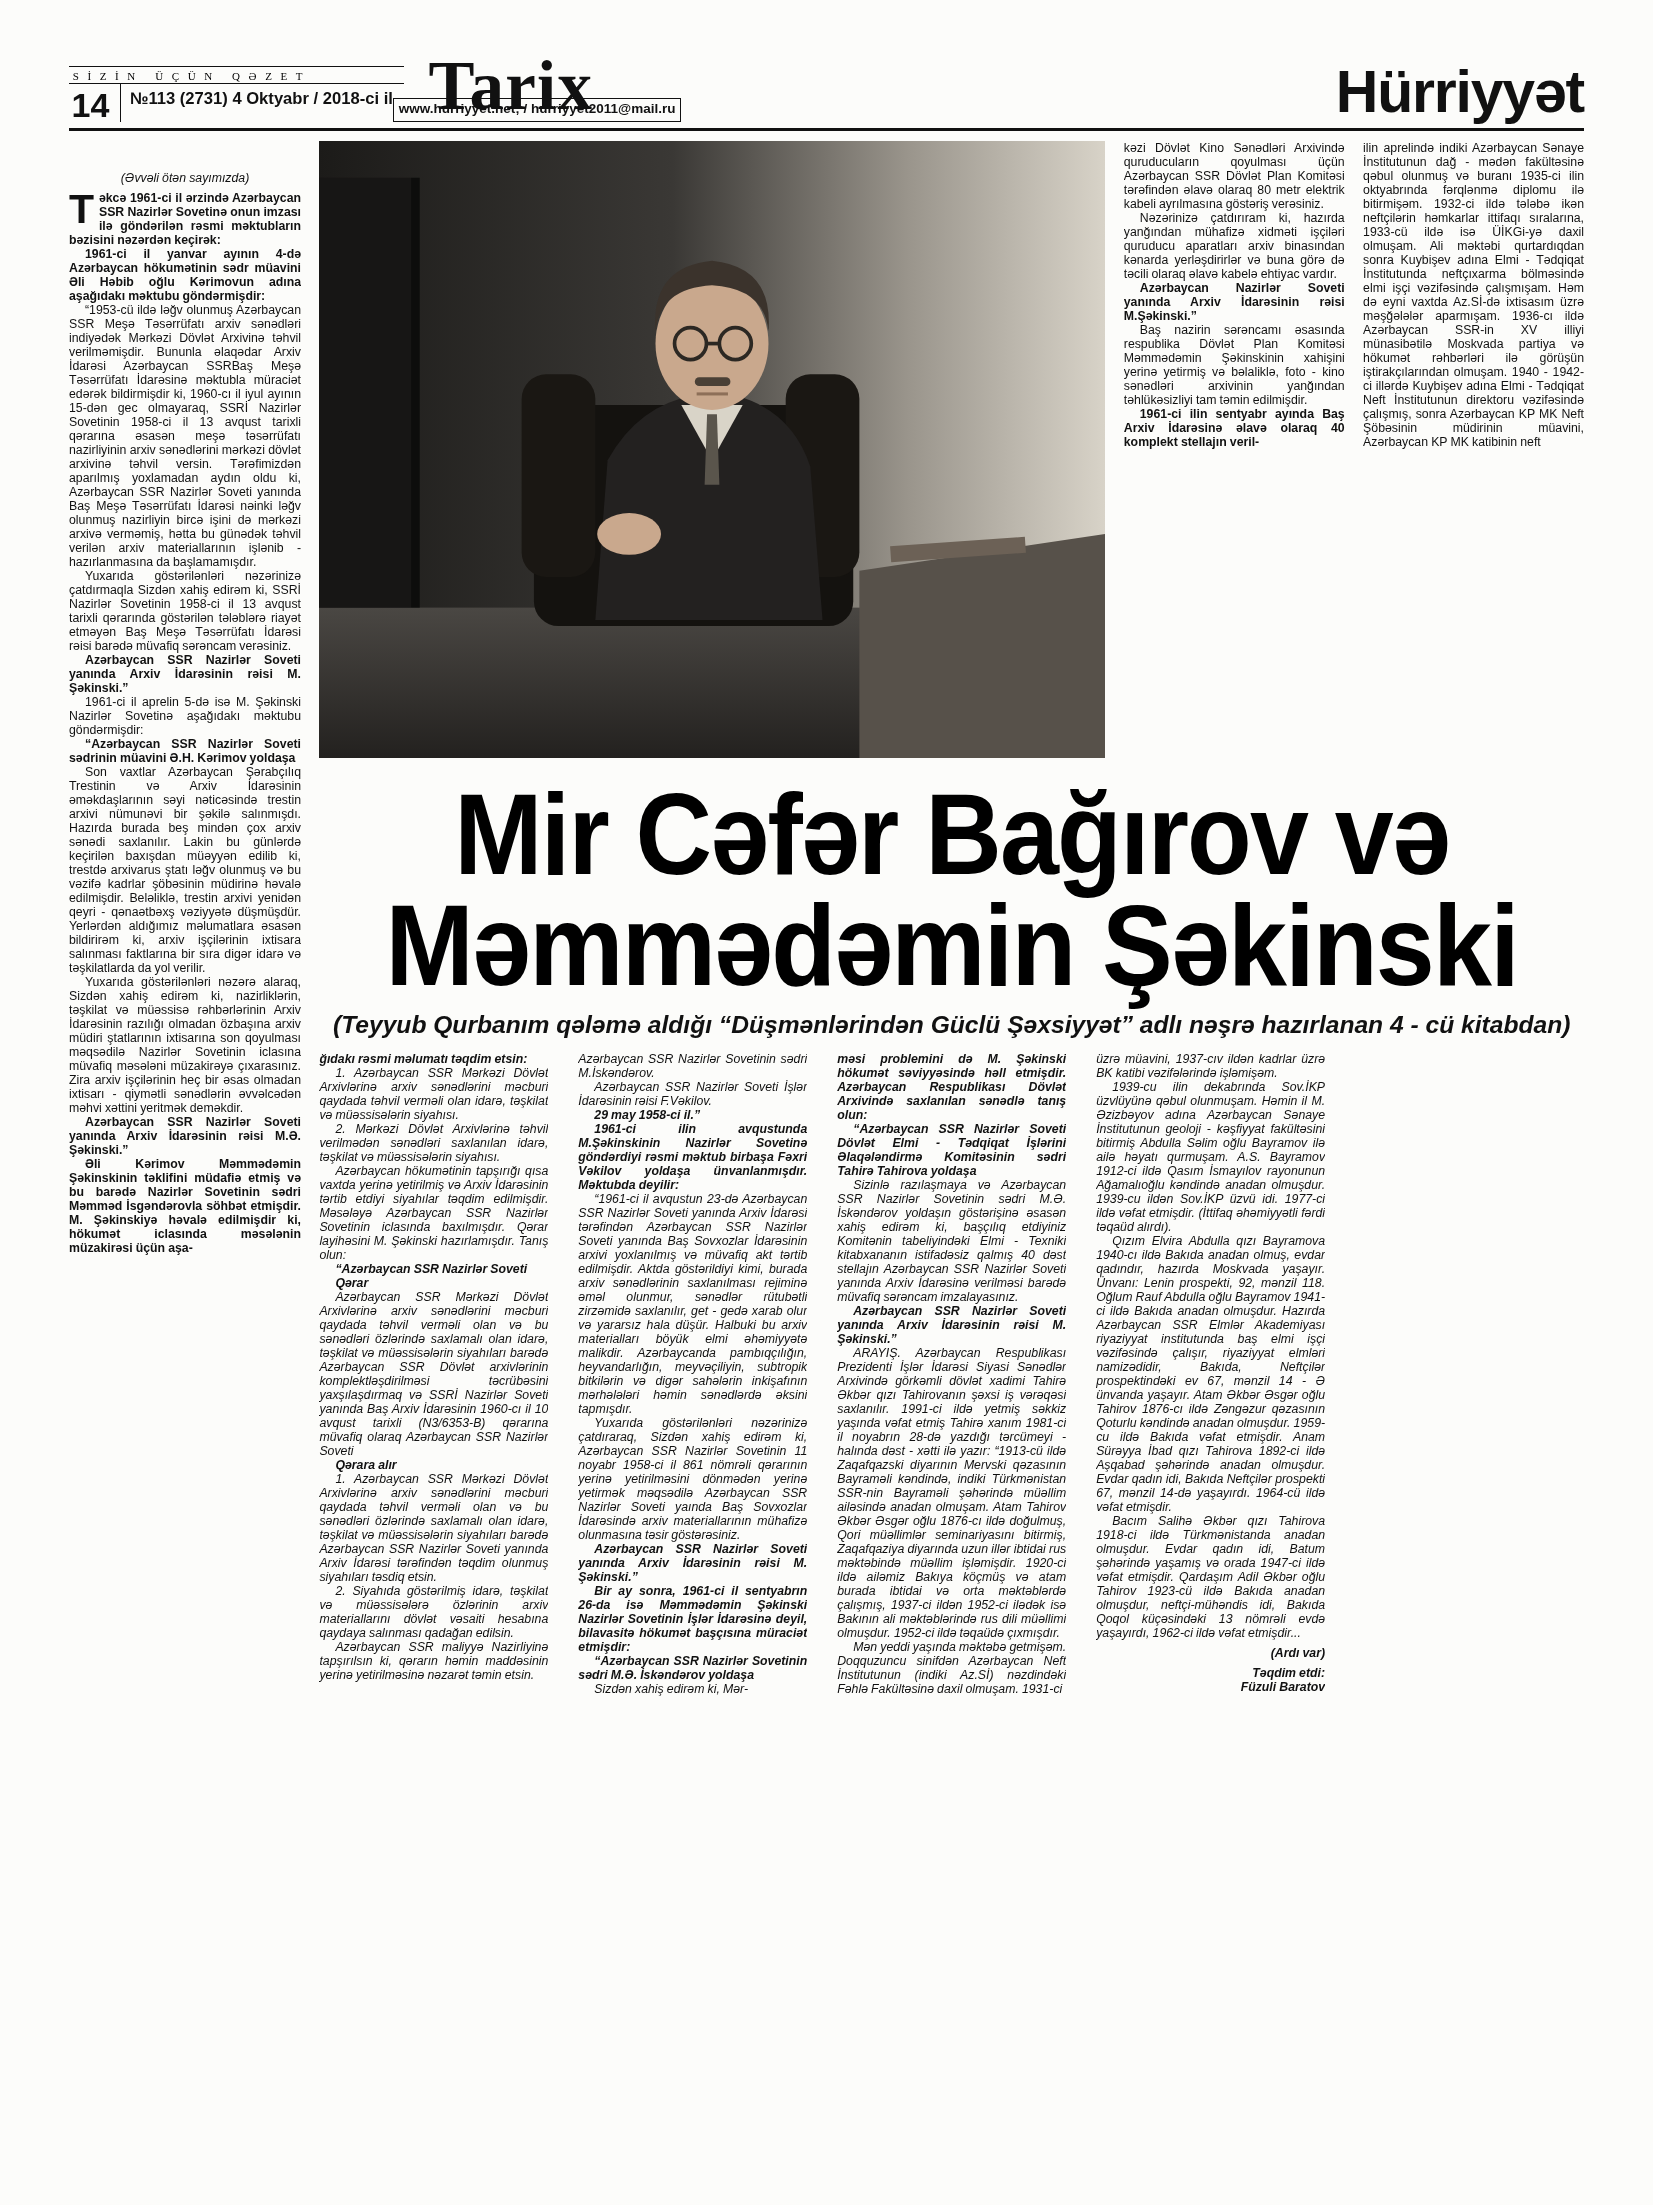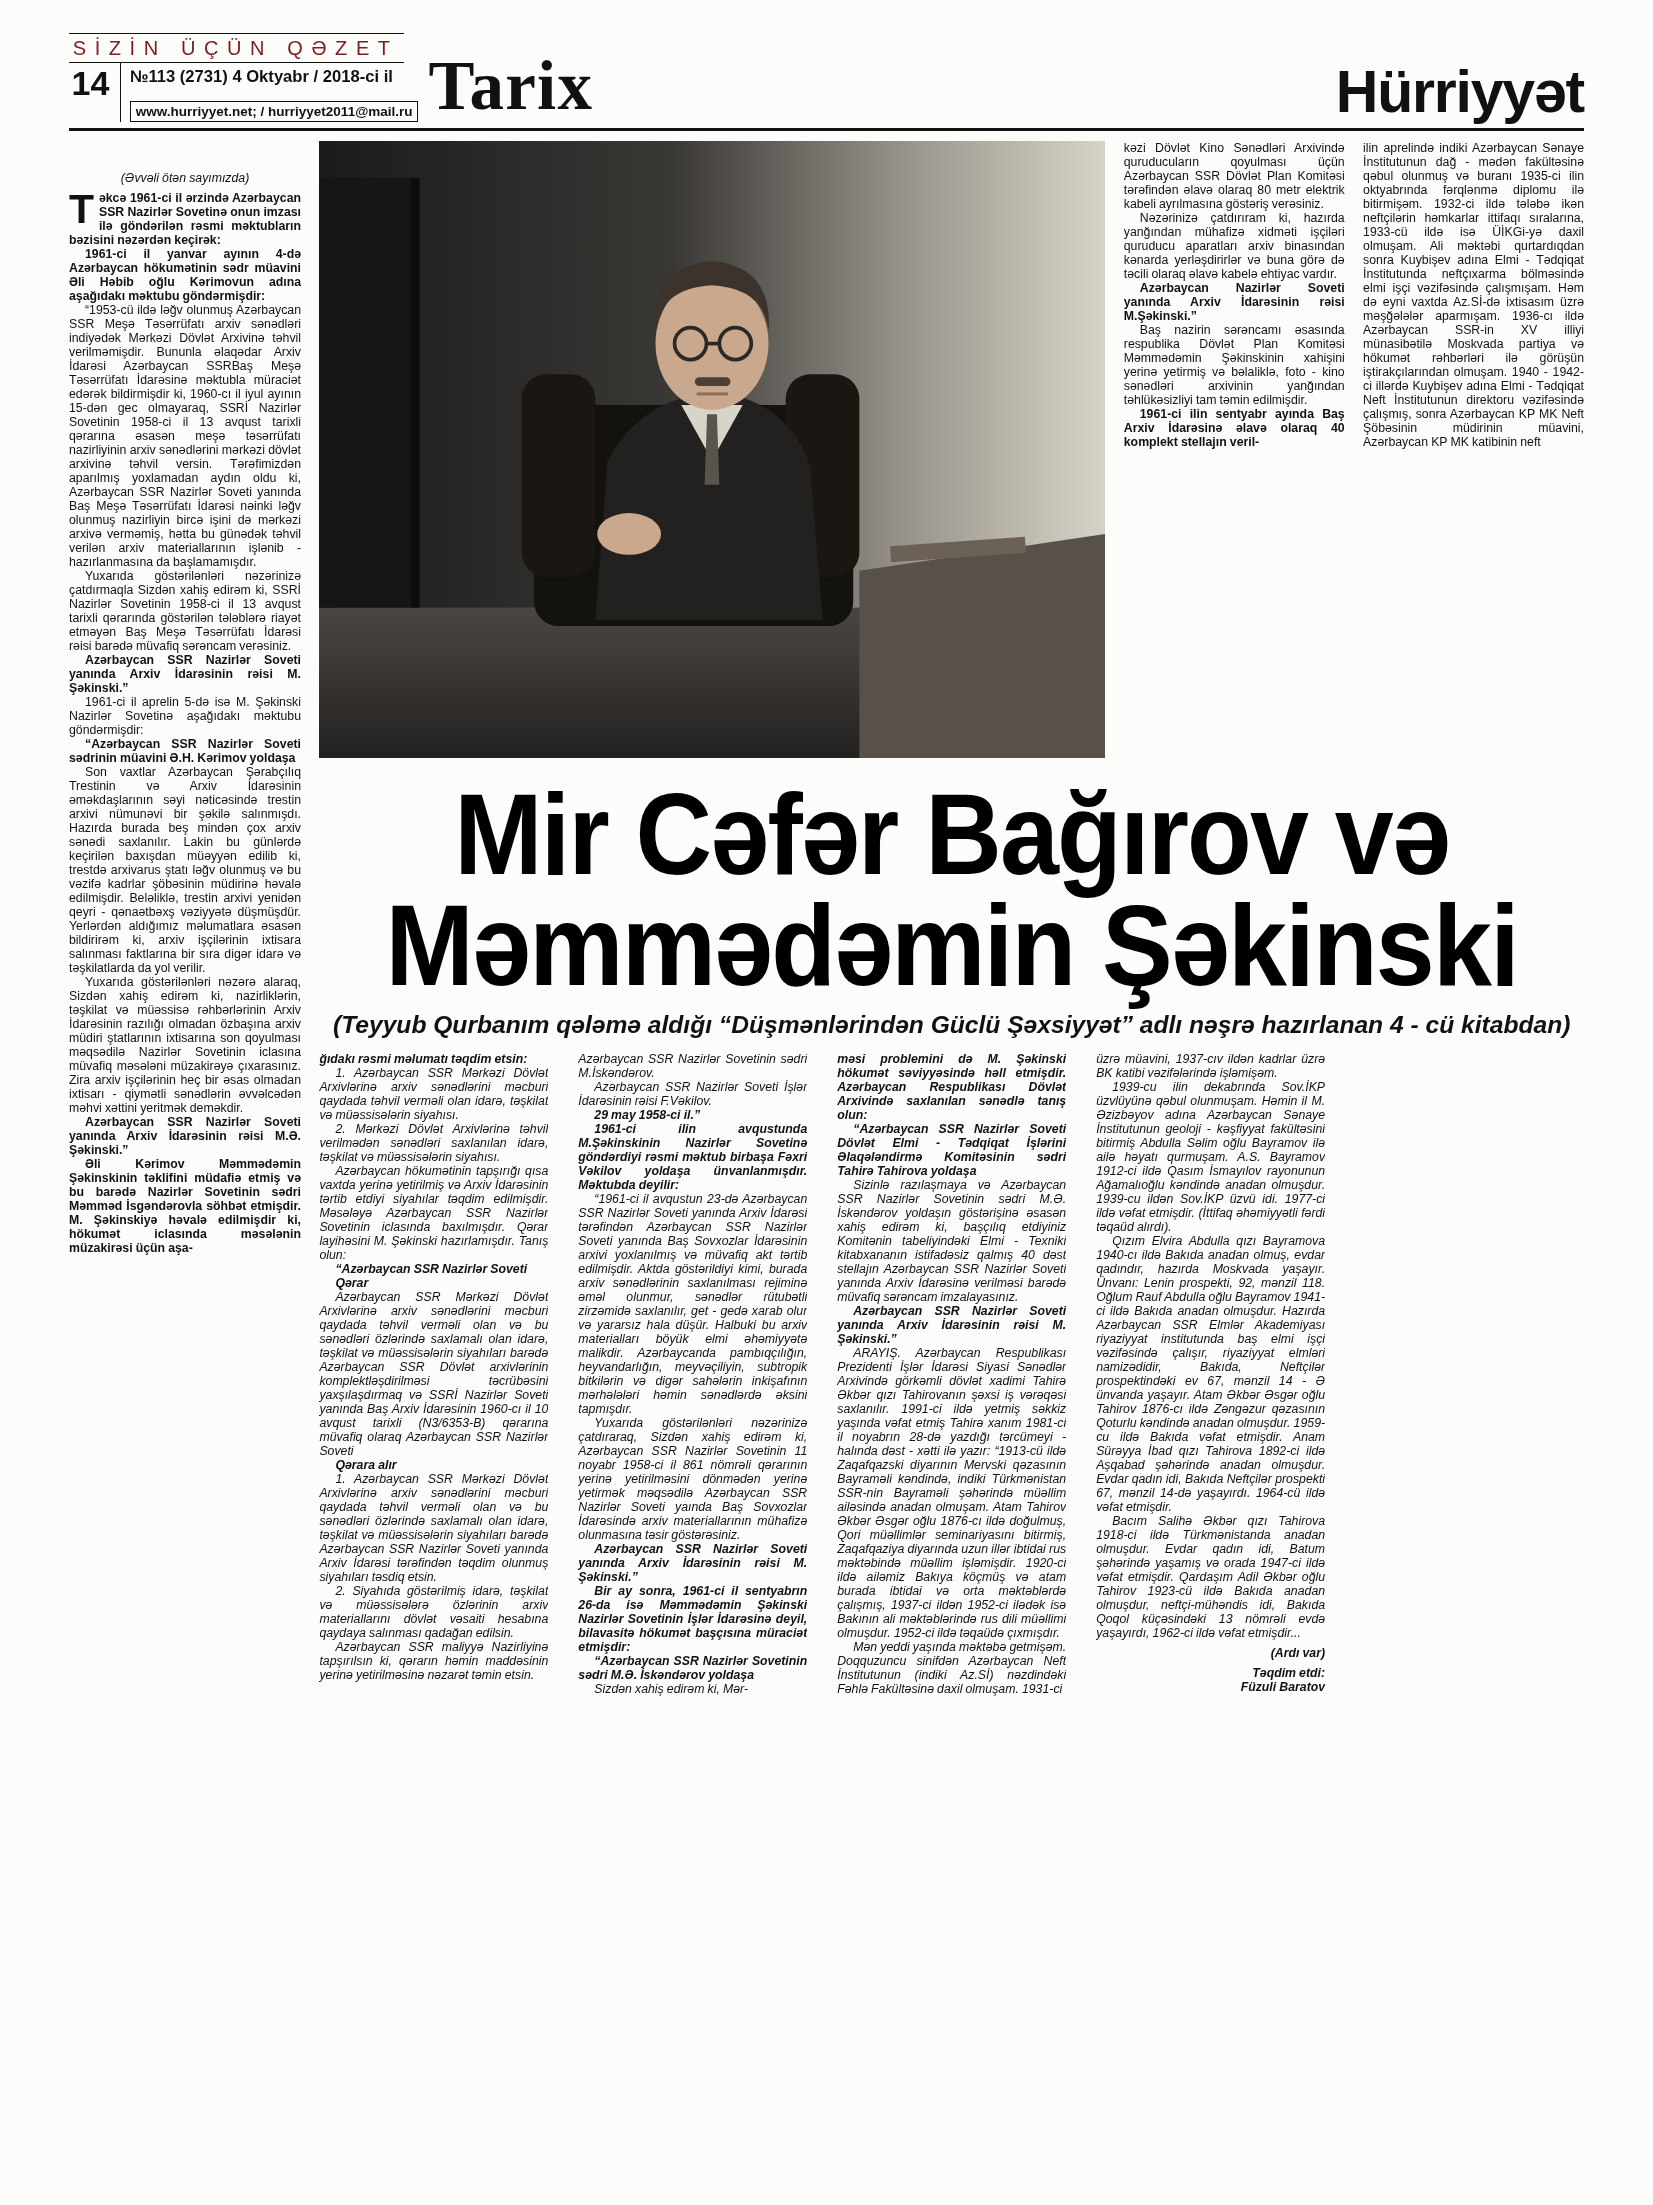--- a/index.html
+++ b/index.html
@@ -16,29 +16,29 @@
   }
   
   .masthead{
     display:flex;align-items:flex-end;gap:24.6px;
     border-bottom:3.1px solid #111;
     padding-bottom:6.1px;height:68px;
   }
   .mast-left{width:335px;flex:none;}
   .tagline{
     border-top:1.8px solid #111;border-bottom:1.8px solid #111;
-    font-size:20px;letter-spacing:8.6px;padding:2.5px 3.7px 1.8px 3.7px;
-    white-space:nowrap;color:#7f1d1d;
+    font-size:11px;letter-spacing:8.6px;padding:2.5px 3.7px 1.8px 3.7px;
+    white-space:nowrap;color:#000000;font-family:Liberation Serif, serif;
   }
   .mast-left-bottom{display:flex;align-items:stretch;}
   .page-num{
     font-size:34px;font-weight:bold;padding:3.7px 11px 0 2.5px;
     border-right:1.2px solid #111;line-height:1;
   }
-  .issue-block{flex:1;padding-left:8.6px;display:flex;flex-direction:column;justify-content:space-between;}
+  .issue-block{flex:1;padding-left:8.6px;display:flex;flex-direction:row;justify-content:space-between;}
   .issue-line{font-size:16.6px;font-weight:bold;padding-top:4.9px;white-space:nowrap;}
   .contact-line{
     border:1.2px solid #111;font-size:13.5px;font-weight:bold;
     padding:1.8px 4.9px;margin-top:14px;white-space:nowrap;
   }
   .section-title{
     flex:1;text-align:left;
     font-family:"Liberation Serif", serif;
     font-size:69px;line-height:1;font-weight:600;
     letter-spacing:1.2px;padding-bottom:1.2px;

